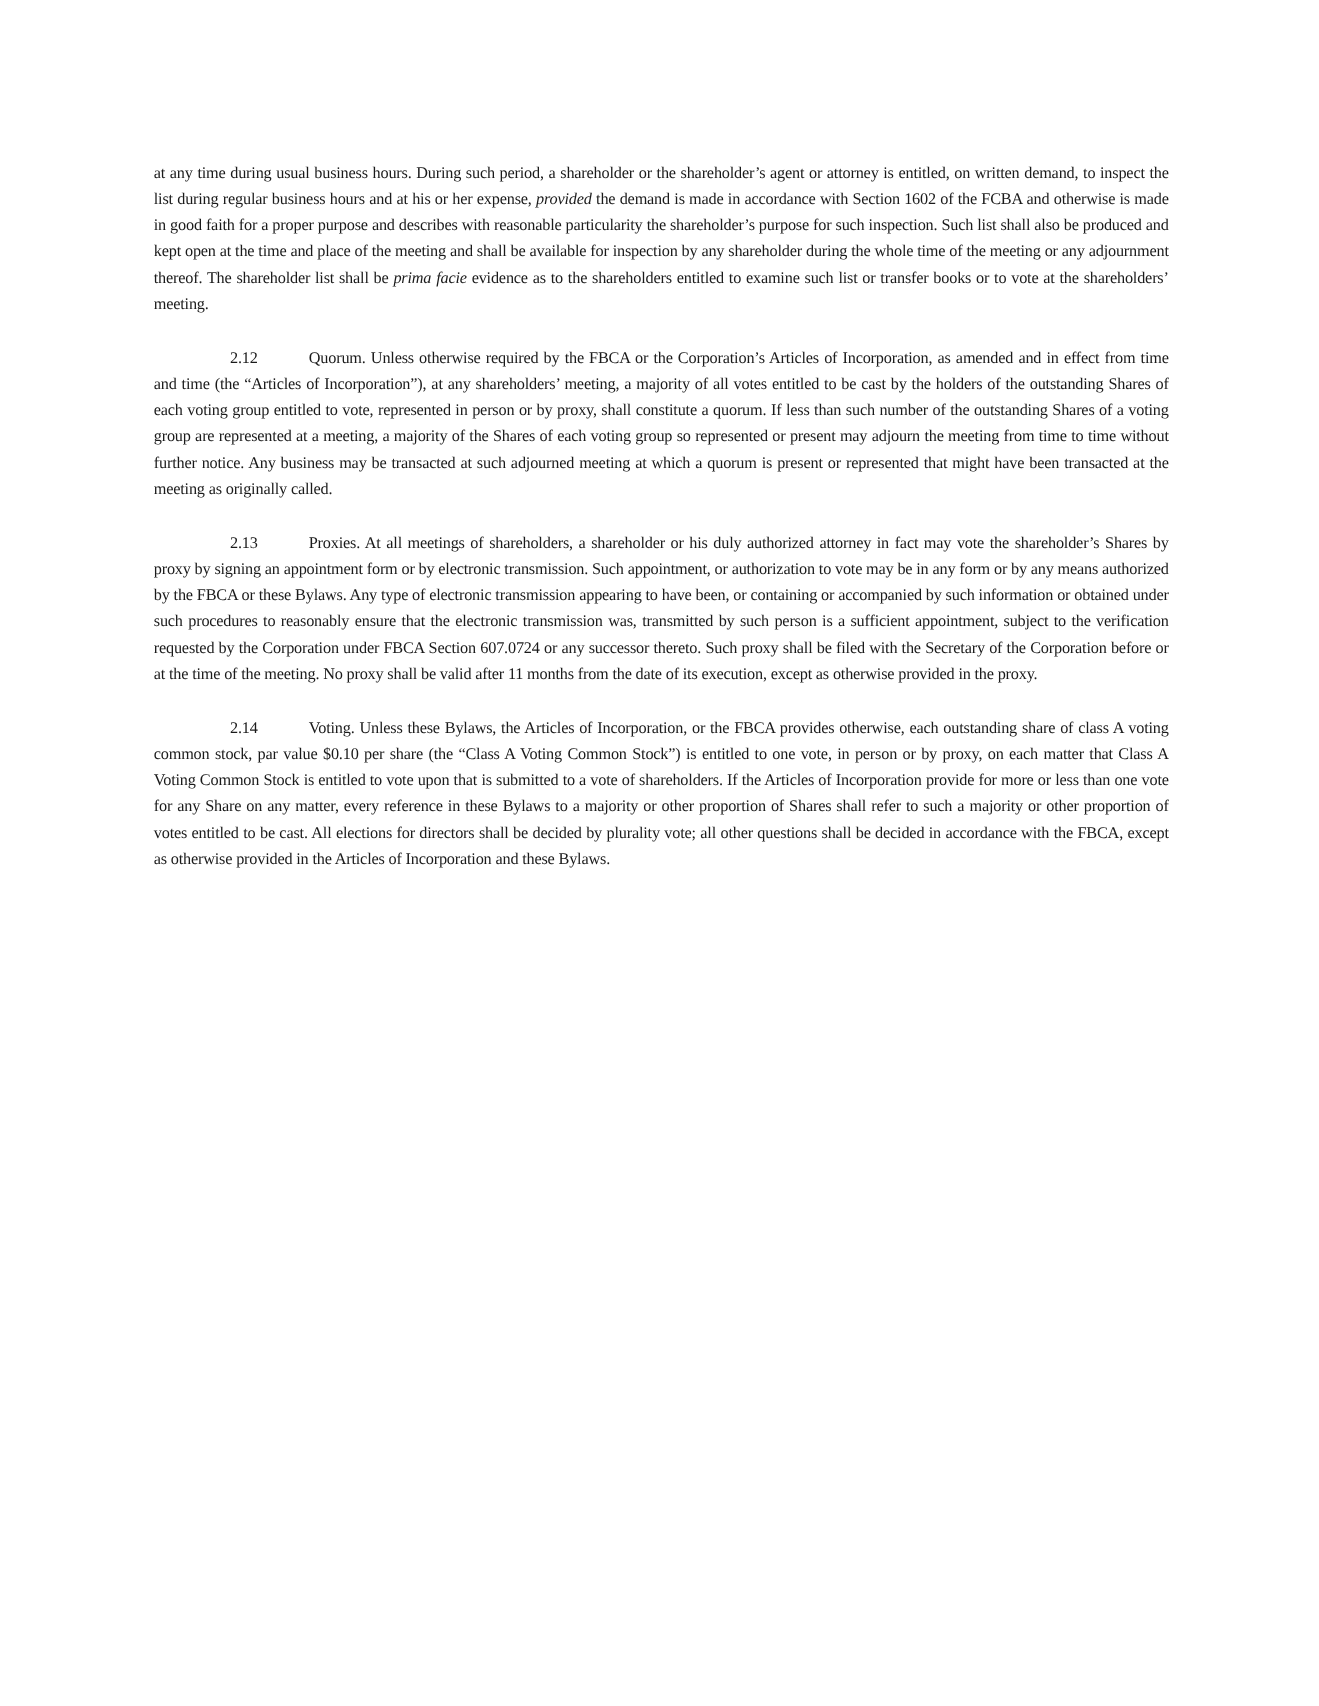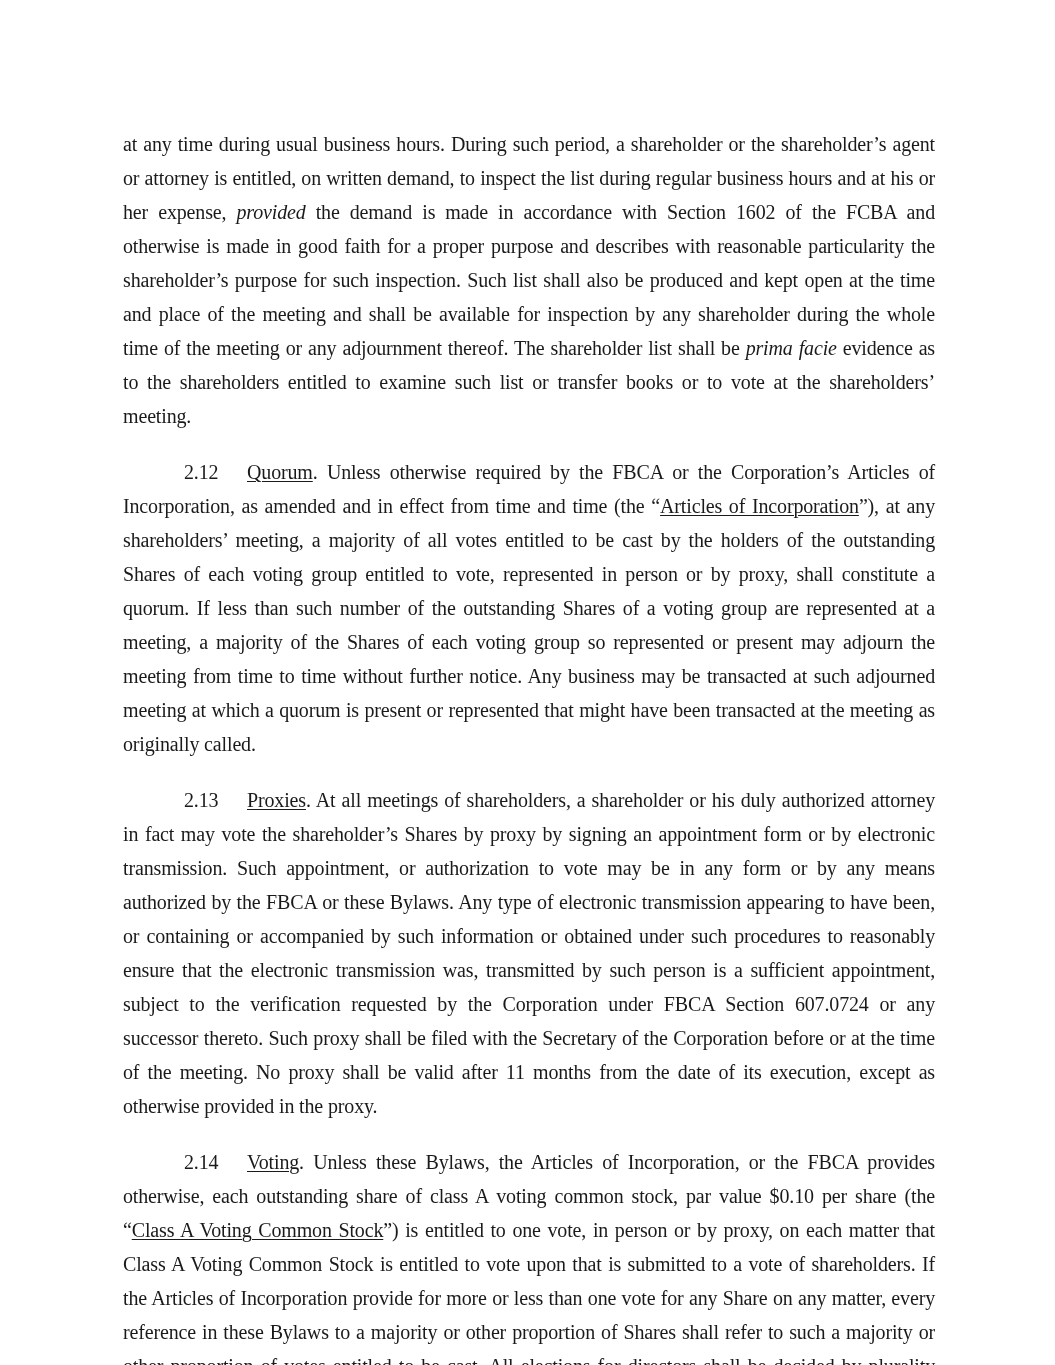--- a/index.html
+++ b/index.html
@@ -16,36 +16,36 @@
       color: #1a1a1a;
     }
     .page {
       position: absolute;
       left: 123px;
       top: 127px;
       width: 812px;
     }
     .para {
       margin: 0 0 22px 0;
-      font-size: 20px;
-      line-height: 34px;
+      font-size: 13px;
+      line-height: 21px;
       text-align: justify;
       text-align-last: left;
       letter-spacing: -0.15px;
       word-spacing: 0px;
     }
     .para.numbered {
       text-indent: 61px;
     }
     .sec-num {
       display: inline-block;
       width: 63px;
       text-indent: 0;
     }
-    .u { text-decoration: underline; text-underline-offset: 2px; text-decoration-thickness: 1px; }
+    .u { text-underline-offset: 2px; text-decoration-thickness: 1px; }
     .i { font-style: italic; }
   </style>
 </head>
 <body>
 
 <div class="page">
   <p class="para"><span>at any time  during usual business hours. During such period, a  shareholder or the  shareholder’s agent or attorney is entitled, on written demand, to inspect the list during regular business hours and at his or her expense, </span><span class="i">provided</span><span> the demand is made in  accordance with Section 1602 of the FCBA and otherwise is made in good faith for a proper purpose and describes with reasonable particularity the  shareholder’s purpose for such inspection. Such list shall also be produced and kept open at the time and place of the meeting and shall be available for inspection by any shareholder during the whole time of the meeting or any adjournment thereof. The shareholder list shall be </span><span class="i">prima facie</span><span> evidence as to the shareholders entitled to examine such list or transfer books or to  vote at the shareholders’ meeting.</span></p>
   <p class="para numbered"><span class="sec-num">2.12</span><span class="u">Quorum</span><span>. Unless otherwise required by the FBCA or the Corporation’s Articles of Incorporation, as amended and in effect from time and time  (the “</span><span class="u">Articles of Incorporation</span><span>”), at any shareholders’ meeting, a majority of all votes entitled to be cast by the holders of the outstanding Shares of each voting group entitled to vote, represented in person or by proxy, shall constitute a quorum. If less than such number of the outstanding Shares of a voting group are represented at a meeting, a majority of the Shares of each voting group so represented or present may adjourn the meeting from time to time without further notice. Any business may be transacted at such adjourned meeting at which a quorum is present or represented that might have been transacted at the meeting as originally called.</span></p>
   <p class="para numbered"><span class="sec-num">2.13</span><span class="u">Proxies</span><span>. At all meetings of shareholders, a shareholder or his duly authorized attorney in fact may vote the shareholder’s Shares by proxy by signing an appointment form or by electronic transmission. Such appointment, or authorization to vote may be in any form or by any means authorized by the FBCA or these Bylaws. Any type of electronic transmission appearing to have been, or containing or accompanied by such information or obtained under such procedures to reasonably ensure that the electronic transmission was, transmitted by such person is a sufficient appointment, subject to the verification requested by the Corporation under FBCA Section 607.0724 or any successor thereto. Such proxy shall be filed with the Secretary of the Corporation before or at the time of the meeting. No proxy shall be valid after 11 months from the date of its execution, except as otherwise provided in the proxy.</span></p>
   <p class="para numbered"><span class="sec-num">2.14</span><span class="u">Voting</span><span>. Unless these Bylaws, the Articles of Incorporation, or the FBCA provides otherwise, each outstanding share of class A voting common stock, par value $0.10 per share (the “</span><span class="u">Class A Voting Common Stock</span><span>”) is  entitled to one vote, in person or by proxy, on each matter that Class A Voting Common Stock is entitled to vote upon that is submitted to a vote of shareholders. If the Articles of Incorporation provide for more or less than one vote for any Share on any matter, every reference in these Bylaws to a  majority or other proportion of Shares shall refer to such a majority or other proportion of votes entitled to be cast. All elections for directors shall be decided by plurality vote; all other questions shall be decided in accordance with the FBCA, except as otherwise provided in the Articles of Incorporation and these Bylaws.</span></p>

